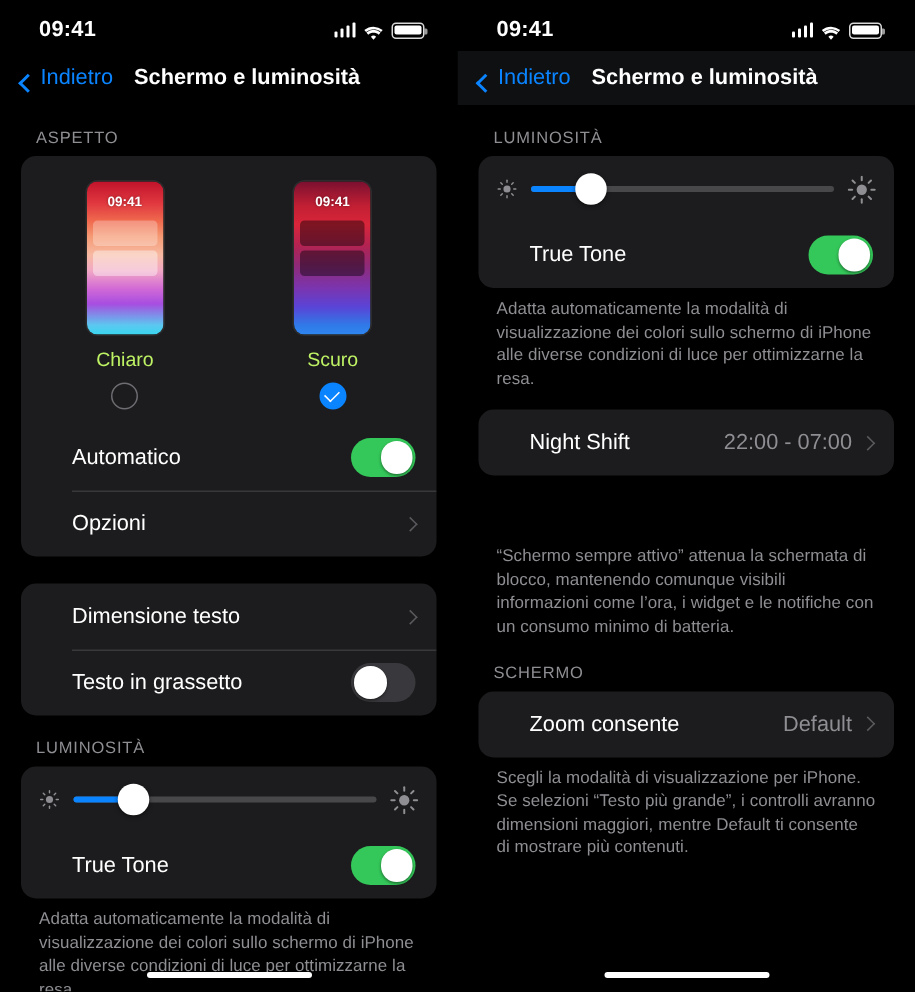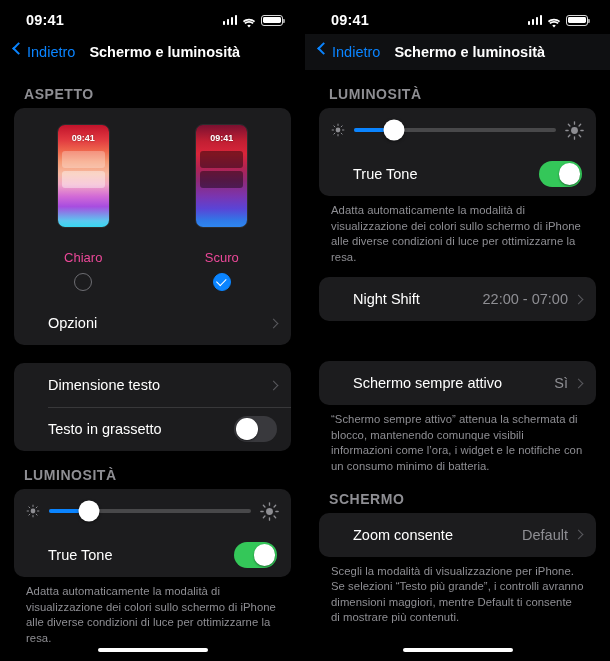--- a/index.html
+++ b/index.html
@@ -38,37 +38,37 @@
     border-radius: 0 1px 1px 0;
   }
   .batt > span { display: block; height: 100%; width: 100%; background: #fff; border-radius: 1.4px; }
 
   
   .navbar {
     height: 36px; display: flex; align-items: center;
     padding: 0 14px; position: relative;
   }
   .navbar.tinted { background: #0f1012; }
-  .back { display: flex; align-items: flex-start; gap: 3px; cursor: pointer; }
+  .back { display: flex; align-items: flex-end; gap: 3px; cursor: pointer; }
   .chev-back {
     width: 9px; height: 9px; border-left: 2.1px solid #0a84ff;
     border-bottom: 2.1px solid #0a84ff; transform: rotate(45deg);
     margin-right: 1px;
   }
   .back-label { color: #0a84ff; font-size: 14.5px; }
   .nav-title {
     color: #fff; font-size: 14.5px; font-weight: 600;
     margin-left: 14px; white-space: nowrap;
   }
 
   
   .content { padding: 0 14px; }
   .group-hdr {
-    color: #8e8e93; font-size: 14px; letter-spacing: .55px;
-    padding: 16px 10px 6px; text-transform: uppercase; font-weight: bold;
+    color: #8e8e93; font-size: 11px; letter-spacing: .55px;
+    padding: 16px 10px 6px; text-transform: uppercase;
   }
   .card { background: #1c1c1e; border-radius: 10px; overflow: hidden; }
   .row {
     display: flex; align-items: center; justify-content: space-between;
     min-height: 44px; padding: 0 14px; position: relative; margin-left: 20px;
   }
   .row + .row::before {
     content: ""; position: absolute; left: 14px; right: 0; top: 0;
     height: 1px; background: #38383a;
   }
@@ -107,21 +107,21 @@
   .thumb .tt {
     position: absolute; top: 8px; left: 0; right: 0; text-align: center;
     color: #fff; font-size: 9px; font-weight: 700; z-index: 4;
     text-shadow: 0 0 2px rgba(0,0,0,.4);
   }
   .wp { position: absolute; inset: 0; }
   .wp .base { position: absolute; inset: 0; }
   .wp .widget {
     position: absolute; left: 4px; right: 4px; height: 17px; border-radius: 3px;
   }
-  .theme-name { color: #ec4899; font-size: 13px; margin-top: 14px; }
+  .theme-name { color: #bef264; font-size: 13px; }
   .radio {
     width: 18px; height: 18px; border-radius: 50%;
     border: 1.5px solid #6d6d72; cursor: pointer;
   }
   .radio.sel {
     border-color: #0a84ff; background: #0a84ff;
     display: flex; align-items: center; justify-content: center;
   }
   .radio.sel::after {
     content: ""; width: 8px; height: 4.5px;
@@ -211,20 +211,26 @@
                 <div class="widget" style="top:46px;background:rgba(0,0,0,.42)"></div>
               </div>
               <div class="tt">09:41</div>
             </div>
             <div class="theme-name">Scuro</div>
             <div class="radio sel"></div>
           </div>
 
         </div>
 
+        <div class="row">
+          <span class="row-label">Automatico</span>
+          <span class="toggle on">
+              <span class="knob"></span>
+            </span>
+        </div>
         <div class="row">
           <span class="row-label">Opzioni</span>
           <span class="row-right">
             <span class="chev"></span>
           </span>
         </div>
       </div>
 
       <div style="height:18px"></div>
 
@@ -382,29 +388,20 @@
             <span class="chev"></span>
           </span>
         </div>
       </div>
 
       <div style="height:20px"></div>
 
 
       <div style="height:20px"></div>
 
-      <div class="card">
-        <div class="row">
-          <span class="row-label">Schermo sempre attivo</span>
-          <span class="row-right">
-            <span class="row-value">Sì</span>
-            <span class="chev"></span>
-          </span>
-        </div>
-      </div>
       <div class="footnote">“Schermo sempre attivo” attenua la schermata di blocco, mantenendo comunque visibili informazioni come l’ora, i widget e le notifiche con un consumo minimo di batteria.</div>
 
       <div class="group-hdr">SCHERMO</div>
       <div class="card">
         <div class="row">
           <span class="row-label">Zoom consente</span>
           <span class="row-right">
             <span class="row-value">Default</span>
             <span class="chev"></span>
           </span>

